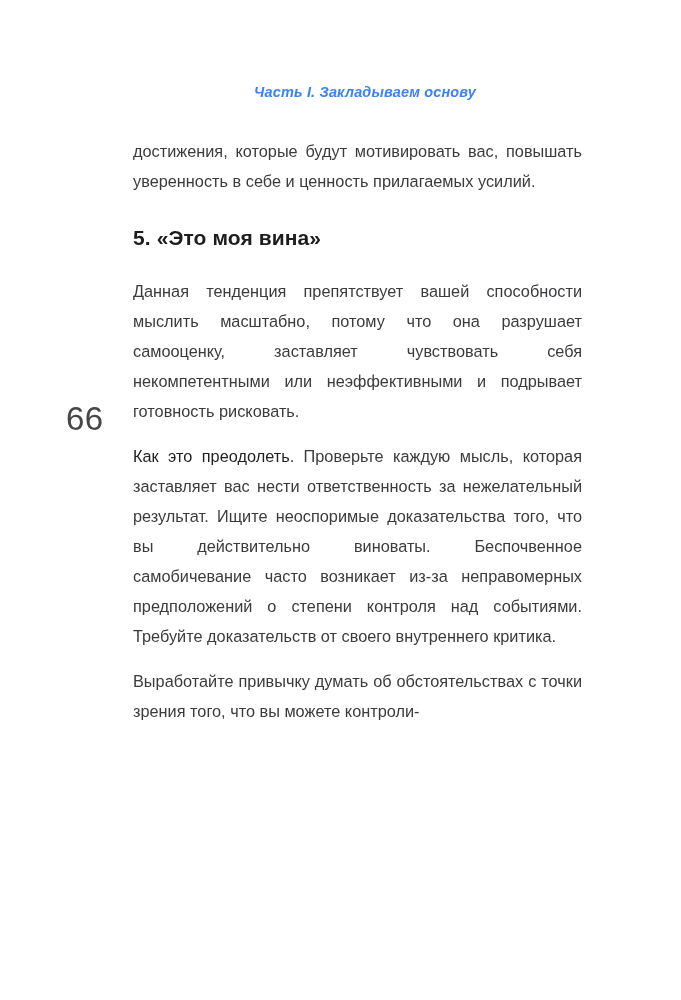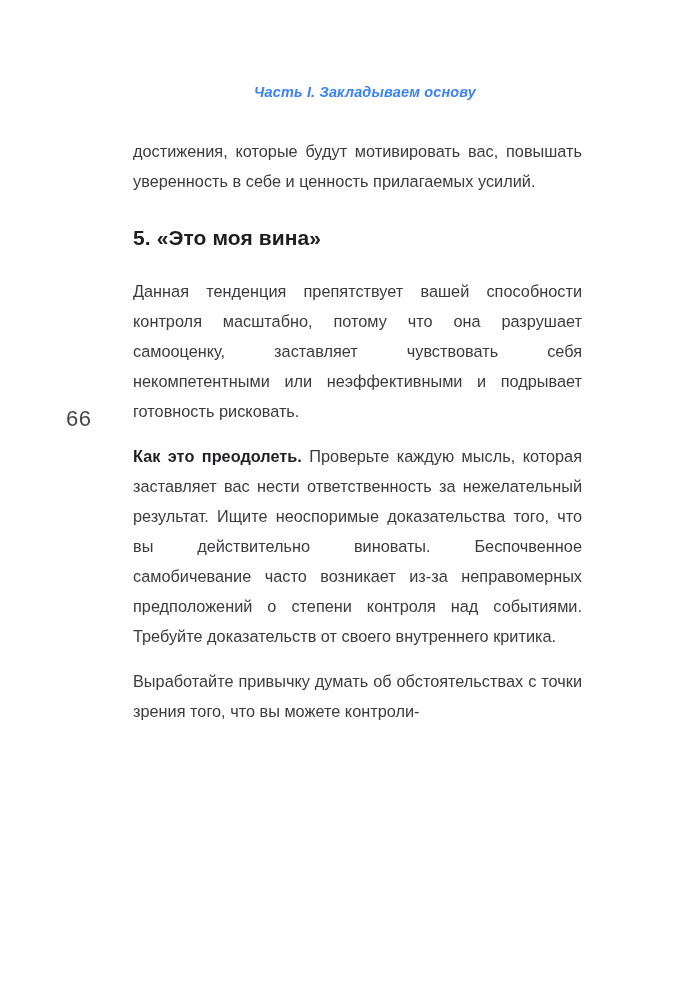--- a/index.html
+++ b/index.html
@@ -37,21 +37,21 @@
     font-weight: bold;
   }
 
   
   .folio {
     position: absolute;
     left: 66px;
     top: 405px;
     width: 48px;
     text-align: left;
-    font-size: 22px;
+    font-size: 33px;
     line-height: 28px;
     color: #47474a;
     letter-spacing: 0.5px;
   }
 
   
   .column {
     position: absolute;
     left: 133px;
     top: 136px;
@@ -65,21 +65,21 @@
     text-align: justify;
     text-justify: inter-word;
     margin: 0 16px 15px 0;
     letter-spacing: 0.01px;
     -webkit-hyphens: none;
     hyphens: none;
   }
   .para:last-child { margin-bottom: 0; }
 
   .para .lead {
-    font-weight: 700;
+    font-weight: 400;
     color: #1f1f21;
   }
 
   .section-heading {
     font-size: 21px;
     line-height: 32px;
     font-weight: 700;
     color: #1d1d1f;
     margin: 26px 0 22px 0;
     letter-spacing: 0.1px;
@@ -95,20 +95,20 @@
 
   <div class="folio">66</div>
 
   <div class="column">
 
     <p class="para">достижения, которые будут мотивировать вас, повышать уверенность в себе и ценность прилагаемых усилий.</p>
 
     <h2 class="section-heading">5. «Это моя вина»</h2>
 
 
-    <p class="para">Данная тенденция препятствует вашей способности контроля масштабно, потому что она разрушает самооценку, заставляет чувствовать себя некомпетентными или неэффективными и подрывает готовность рисковать.</p>
+    <p class="para">Данная тенденция препятствует вашей способности мыслить масштабно, потому что она разрушает самооценку, заставляет чувствовать себя некомпетентными или неэффективными и подрывает готовность рисковать.</p>
 
     <p class="para"><span class="lead">Как это преодолеть.</span><span> Проверьте каждую мысль, которая заставляет вас нести ответственность за нежелательный результат. Ищите неоспоримые доказательства того, что вы действительно виноваты. Беспочвенное самобичевание часто возникает из-за неправомерных предположений о степени контроля над событиями. Требуйте доказательств от своего внутреннего критика.</span></p>
 
     <p class="para">Выработайте привычку думать об обстоятельствах с точки зрения того, что вы можете контроли-</p>
 
   </div>
 </div>
 
 </body></html>

